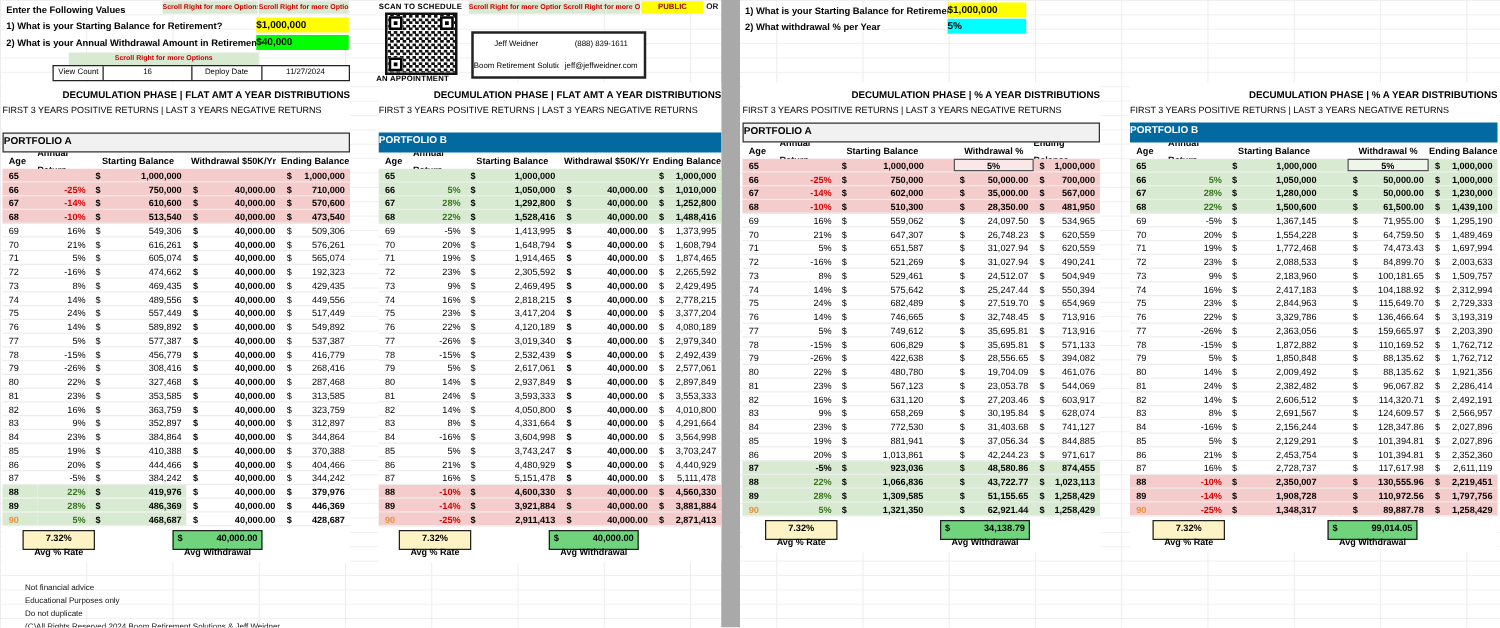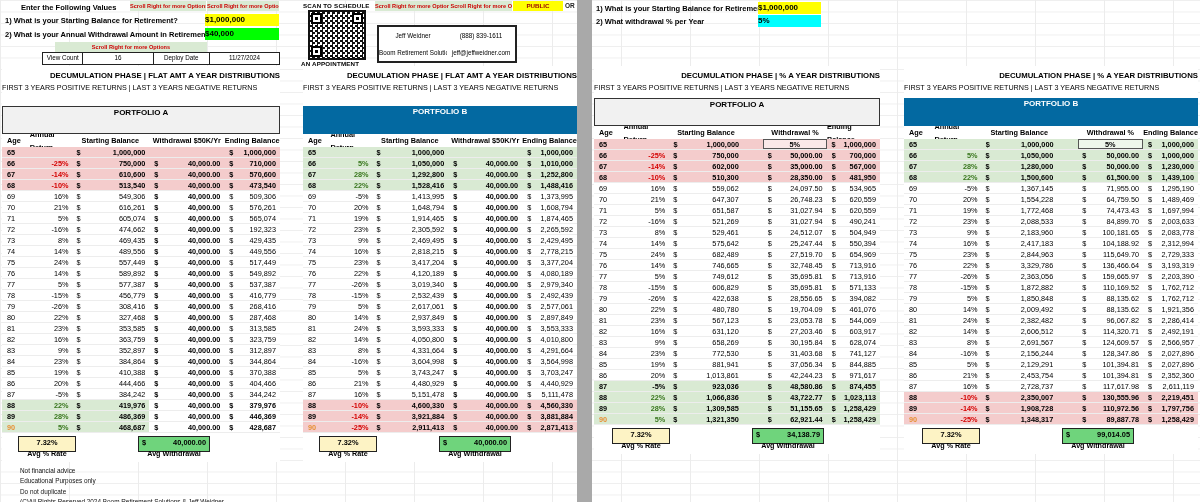--- a/index.html
+++ b/index.html
@@ -32,21 +32,21 @@
   
   .panel{position:absolute;top:66px;background:#fff;}
   .panel:nth-of-type(1){left:2px;width:278px;}
   .panel:nth-of-type(2){left:303px;width:274px;}
   .panel:nth-of-type(3){left:594px;width:286px;}
   .panel:nth-of-type(4){left:904px;width:294px;}
   .panel{padding-top:4px;}
   .ptitle{font-weight:bold;font-size:7.8px;text-align:right;height:12px;line-height:12px;white-space:nowrap;}
   .psub{font-weight:normal;font-size:7.2px;text-align:left;height:12px;line-height:12px;white-space:nowrap;}
   .gap{height:12px;} .pct .gap{height:4px;}
-  .pbar{height:28px;line-height:12px;text-align:center;font-weight:bold;font-size:8px;box-sizing:border-box;}
+  .pbar{height:16px;line-height:12px;text-align:left;font-weight:bold;font-size:8px;box-sizing:border-box;}
   .bar-light{background:#f1f1f1;border:1px solid #333;}
   .bar-dark{background:#0369a1;color:#fff;}
   .thead{display:flex;height:13px;align-items:center;font-weight:bold;font-size:6.9px;}
   .thead .c{height:13px;line-height:13px;overflow:hidden;}
   .tr{display:flex;height:11px;box-sizing:border-box;border-bottom:1px solid #ededed;}
   .c{display:flex;align-items:center;height:100%;font-size:7.3px;box-sizing:border-box;overflow:hidden;}
   .c0{width:10%;padding-left:5px;}
   .c1{width:15%;justify-content:flex-end;padding-right:3px;}
   .c2{width:28%;} .c3{width:27%;} .c4{width:20%;}
   .pct .c0{width:11%;} .pct .c1{width:17%;} .pct .c2{width:28%;} .pct .c3{width:24%;margin-left:20px;} .pct .c4{width:20%;}
@@ -66,21 +66,21 @@
   .avg-wd{left:136px;width:72px;background:#6fd47c;}
   .pct .avg-rate{left:18px;} .pct .avg-wd{left:158px;}
   .avg-wd .l1{justify-content:space-between;}
   .notes{position:absolute;left:20px;top:466px;font-size:6.4px;line-height:10.3px;color:#111;}
 </style>
 </head>
 <body>
 
 <div id="sheet">
 
-  <div class="abs lbl" style="left:5px;top:3px;margin-left:16px;">Enter the Following Values</div>
+  <div class="abs lbl" style="left:5px;top:3px;">Enter the Following Values</div>
   <div class="abs hint" style="left:130px;top:1px;width:76px;">Scroll Right for more Options</div>
   <div class="abs hint" style="left:207px;top:1px;width:72px;">Scroll Right for more Options</div>
 
   <div class="abs lbl" style="left:5px;top:16px;">1) What is your Starting Balance for Retirement?</div>
   <div class="abs valcell yellow" style="left:205px;top:14px;width:73px;">$1,000,000</div>
 
   <div class="abs lbl" style="left:5px;top:30px;">2) What is your Annual Withdrawal Amount in Retirement?</div>
   <div class="abs valcell brightgreen" style="left:205px;top:28px;width:73px;">$40,000</div>
 
   <div class="abs hint" style="left:55px;top:42px;width:152px;">Scroll Right for more Options</div>
@@ -1588,21 +1588,21 @@
           <div class="c c2 money">
             <span>$</span>
             <span>2,183,960</span>
           </div>
           <div class="c c3 money">
             <span>$</span>
             <span>100,181.65</span>
           </div>
           <div class="c c4 money">
             <span>$</span>
-            <span>2,083,778</span>
+            <span>1,509,757</span>
           </div>
         </div>
         <div class="tr">
           <div class="c c0">74</div>
           <div class="c c1">16%</div>
           <div class="c c2 money">
             <span>$</span>
             <span>2,417,183</span>
           </div>
           <div class="c c3 money">

